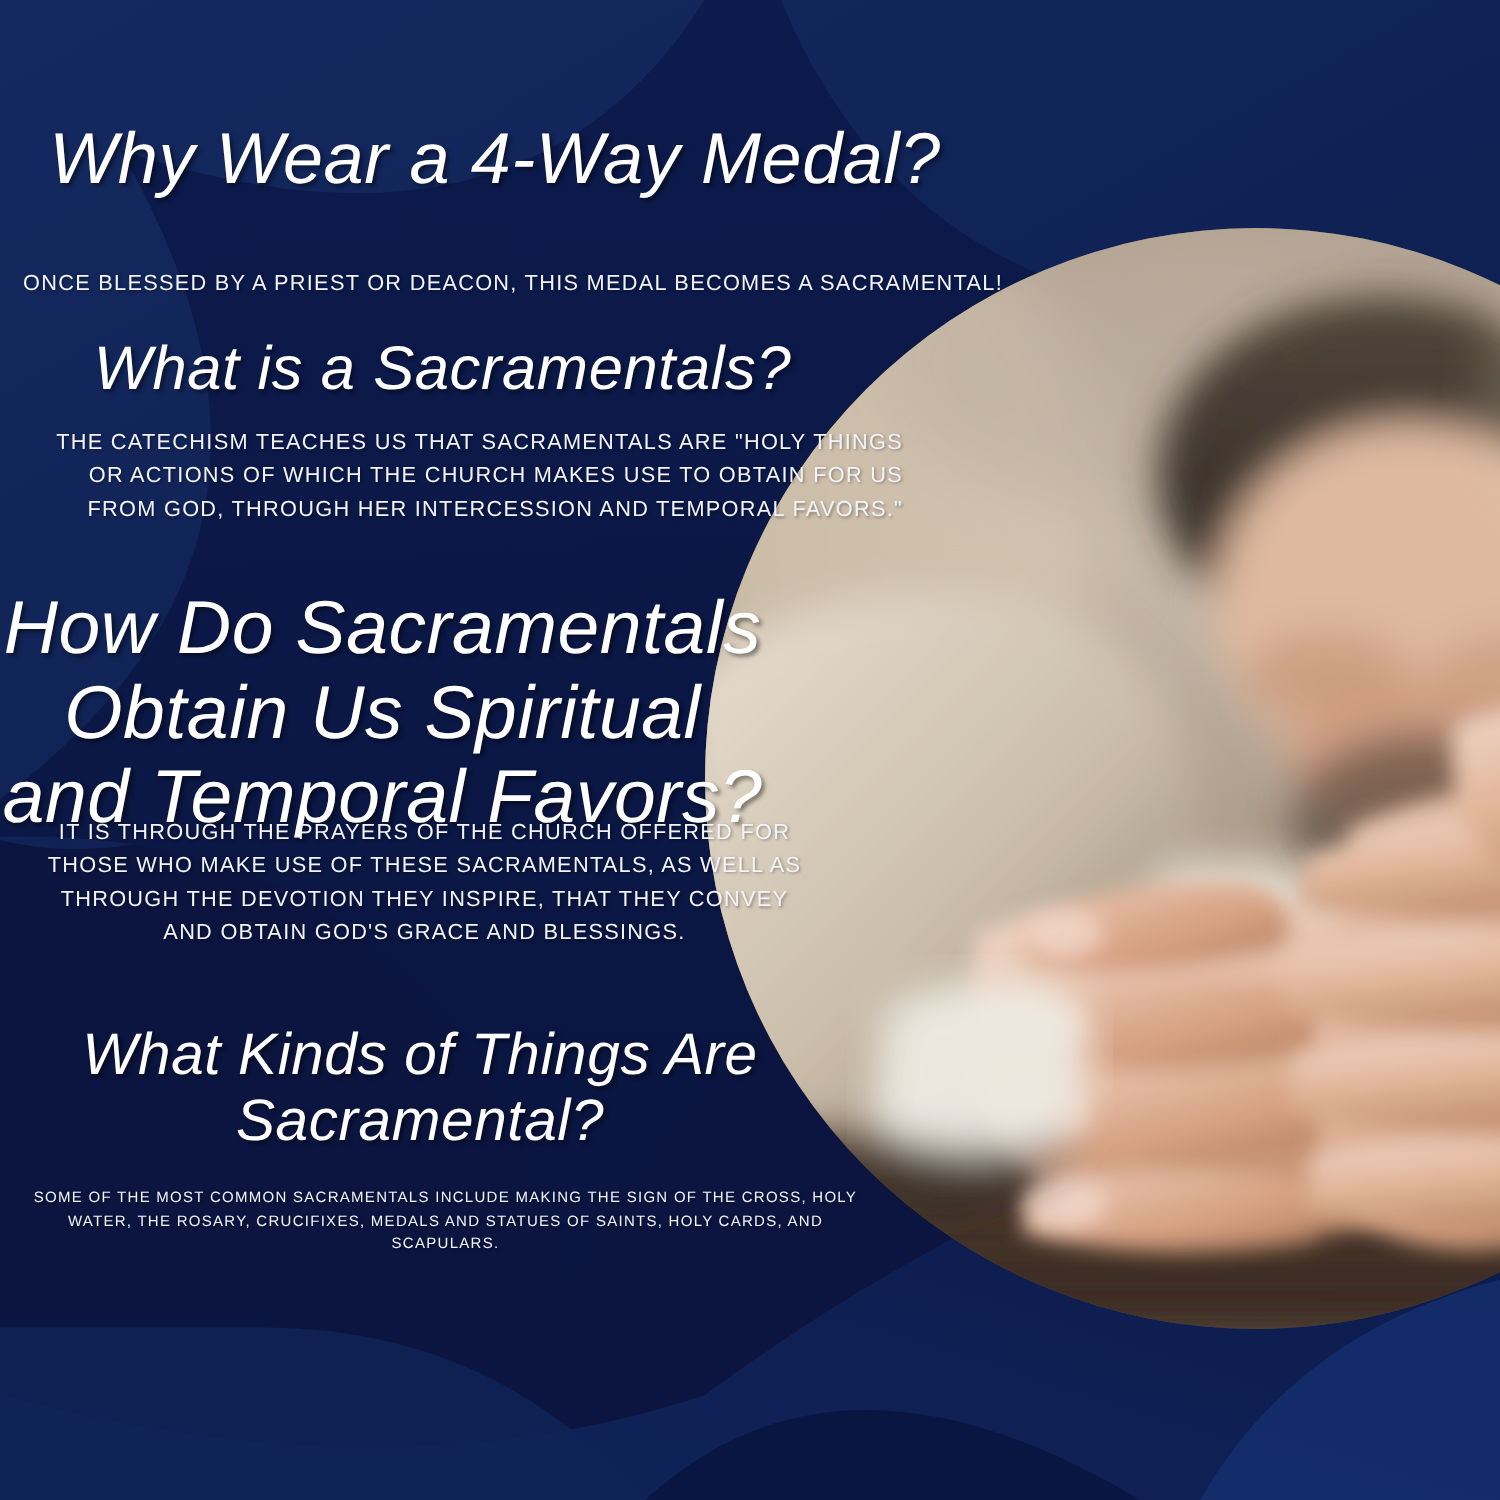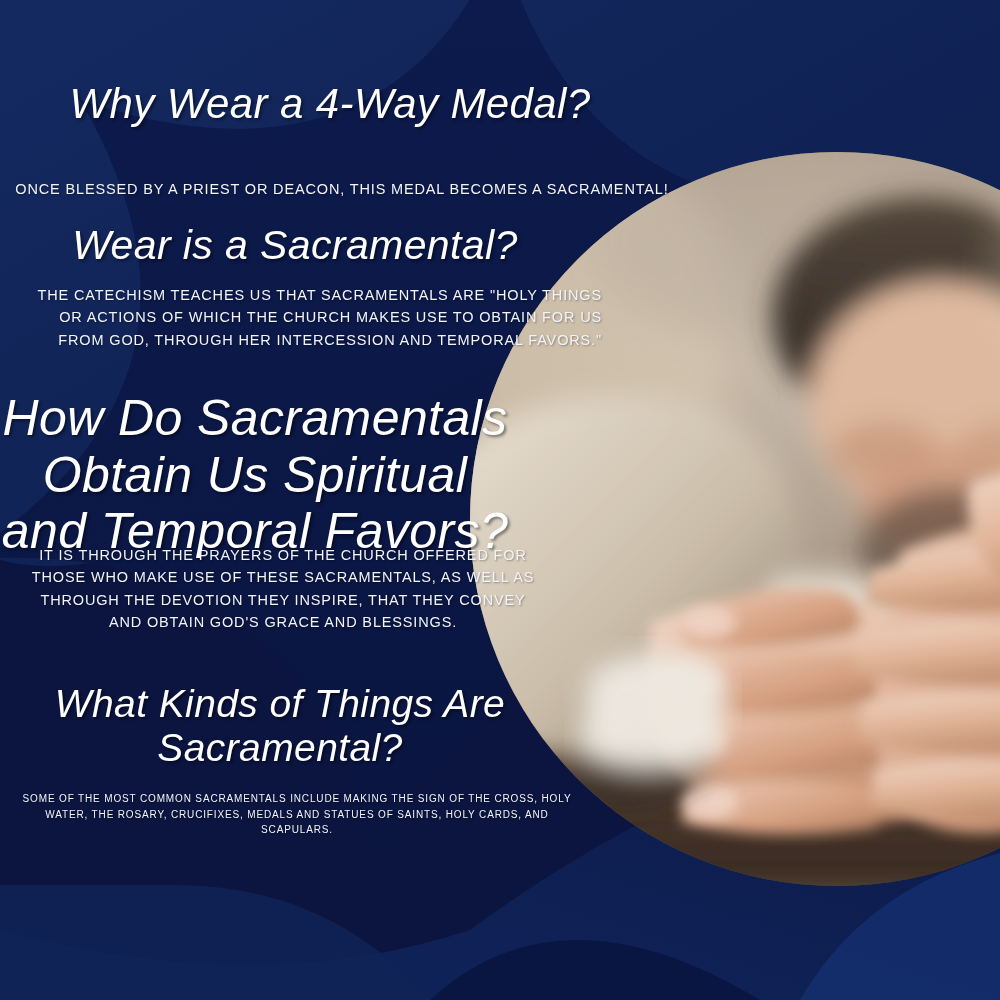--- a/index.html
+++ b/index.html
@@ -62,21 +62,21 @@
     text-align:center;
     letter-spacing:0.85px;
     line-height:1.55;
     margin:12px;
     text-shadow:1px 1px 2px rgba(0,0,0,0.35);
   }
 
   
   #title-main{
     position:absolute;left:0;top:80px;width:660px;
-    font-size:42px;
+    font-size:48px;
   }
   #intro-body{
     position:absolute;left:0;top:166px;width:660px;
     font-size:14.5px;
   }
   #h-sacramental{
     position:absolute;left:0;top:222px;width:590px;
     font-size:41px;
   }
   #b-sacramental{
@@ -256,21 +256,21 @@
       </svg>
     </div>
   </div>
 
   <div class="content">
 
     <h1 class="heading" id="title-main">Why Wear a 4-Way Medal?</h1>
 
     <p class="body-text" id="intro-body">ONCE BLESSED BY A PRIEST OR DEACON, THIS MEDAL BECOMES A SACRAMENTAL!</p>
 
-    <h2 class="heading" id="h-sacramental">Wear is a Sacramental?</h2>
+    <h2 class="heading" id="h-sacramental">What is a Sacramentals?</h2>
 
     <p class="body-text" id="b-sacramental">THE CATECHISM TEACHES US THAT SACRAMENTALS ARE "HOLY THINGS OR ACTIONS OF WHICH THE CHURCH MAKES USE TO OBTAIN FOR US FROM GOD, THROUGH HER INTERCESSION AND TEMPORAL FAVORS."</p>
 
     <h2 class="heading" id="h-obtain">How Do Sacramentals Obtain Us Spiritual and Temporal Favors?</h2>
 
     <p class="body-text" id="b-obtain">IT IS THROUGH THE PRAYERS OF THE CHURCH OFFERED FOR THOSE WHO MAKE USE OF THESE SACRAMENTALS, AS WELL AS THROUGH THE DEVOTION THEY INSPIRE, THAT THEY CONVEY AND OBTAIN GOD'S GRACE AND BLESSINGS.</p>
 
     <h2 class="heading" id="h-kinds">What Kinds of Things Are Sacramental?</h2>
 
     <p class="body-text" id="b-kinds">SOME OF THE MOST COMMON SACRAMENTALS INCLUDE MAKING THE SIGN OF THE CROSS, HOLY WATER, THE ROSARY, CRUCIFIXES, MEDALS AND STATUES OF SAINTS, HOLY CARDS, AND SCAPULARS.</p>

